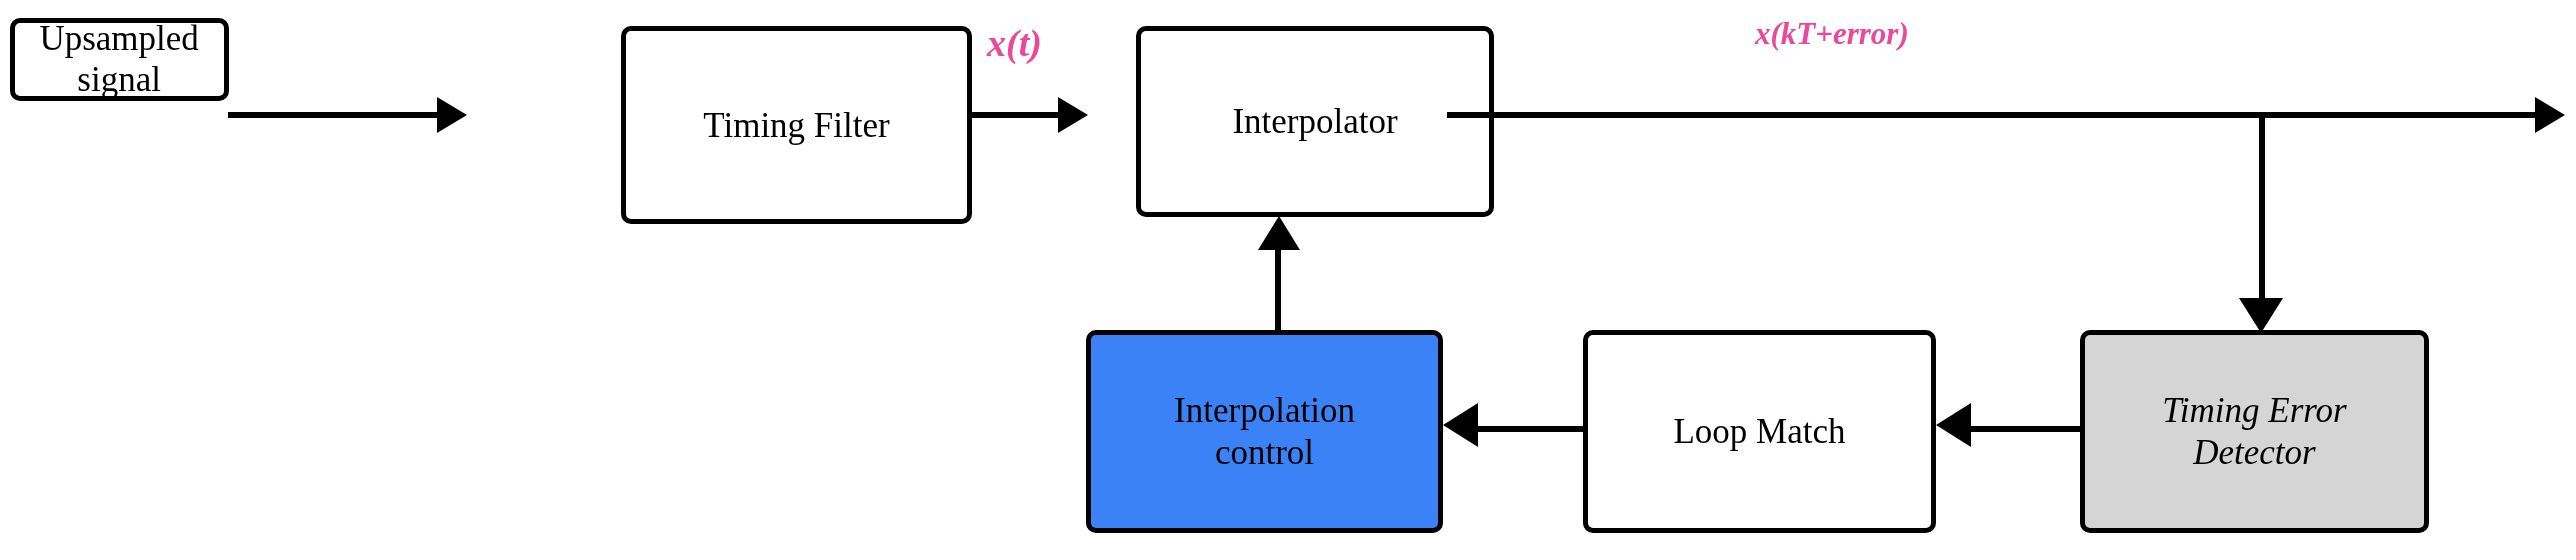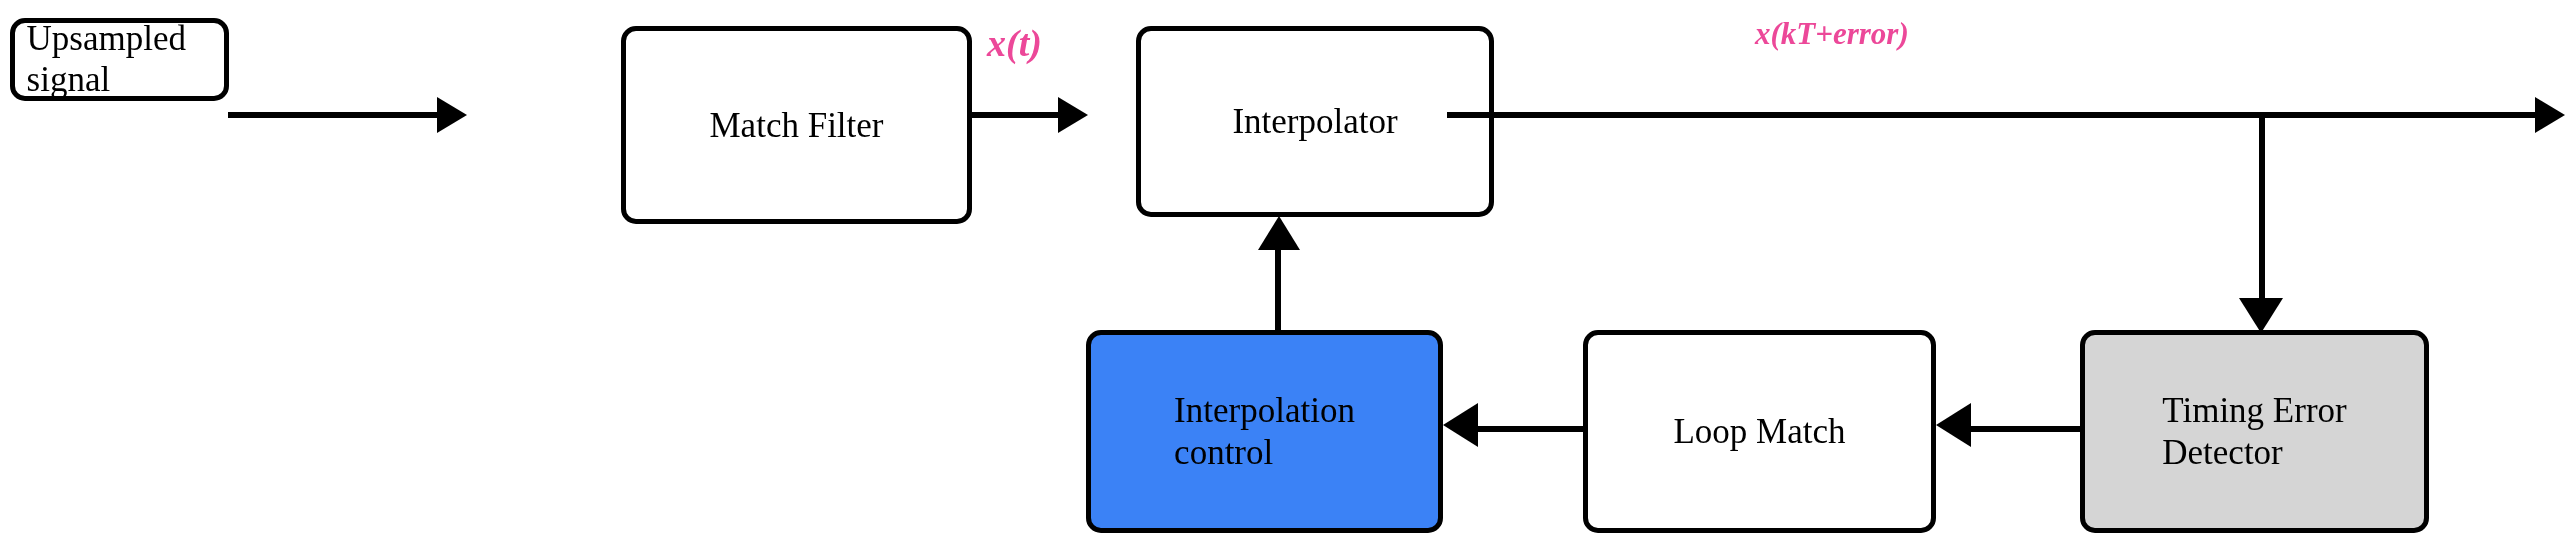--- a/index.html
+++ b/index.html
@@ -12,41 +12,42 @@
     width: 2576px;
     height: 560px;
     background: #ffffff;
     overflow: hidden;
     font-family: "Liberation Serif", "DejaVu Serif", serif;
   }
   .blk {
     position: absolute;
     box-sizing: border-box;
     border: 5.6px solid #000000;
-    border-radius: 15px;
+    border-radius: 10px;
     background: #ffffff;
     display: flex;
     align-items: center;
     justify-content: center;
+    text-align: center;
     color: #000000;
     line-height: 1.18;
-    padding: 0 12px;
+    padding: 0 20px;
   }
   .blk .lbl {
     display: block;
     white-space: pre-line;
   }
   
   #blk-upsampled      { left: 9.6px;   top: 17.6px;  width: 219px; height: 83px; font-size: 35px; }
   #blk-match-filter   { left: 621px;  top: 26.4px;  width: 351px; height: 198px; font-size: 35px; }
   #blk-interpolator   { left: 1088px; top: 26px;  width: 358px; height: 191px; font-size: 35px; margin-left: 48px; }
   #blk-interp-control { left: 1086px; top: 330px; width: 357px; height: 203px; font-size: 35px; }
   #blk-loop-filter    { left: 1583px; top: 330px; width: 353px; height: 203px; font-size: 35px; }
   #blk-ted            { left: 2080px; top: 330px; width: 349px; height: 203px; font-size: 35px;
-                        background: #d5d5d5; }
+                        background: #d5d5d5; font-style: italic; }
 
   
   .hline {
     position: absolute;
     height: 6.4px;
     background: #000000;
   }
   .vline {
     position: absolute;
     width: 6.4px;
@@ -97,21 +98,21 @@
 </head>
 <body>
 
 <div id="canvas" style="background: rgb(255, 255, 255);">
 
   <div class="blk" id="blk-upsampled" style="background: rgb(255, 255, 255);">
     <span class="lbl">Upsampled signal</span>
   </div>
 
   <div class="blk" id="blk-match-filter" style="background: rgb(255, 255, 255);">
-    <span class="lbl">Match Filter</span>
+    <span class="lbl">Timing Filter</span>
   </div>
 
   <div class="blk" id="blk-interpolator" style="background: rgb(255, 255, 255);">
     <span class="lbl">Interpolator</span>
   </div>
 
   <div class="blk" id="blk-interp-control" style="background: #3b82f6;">
     <span class="lbl">Interpolation
 control</span>
   </div>

